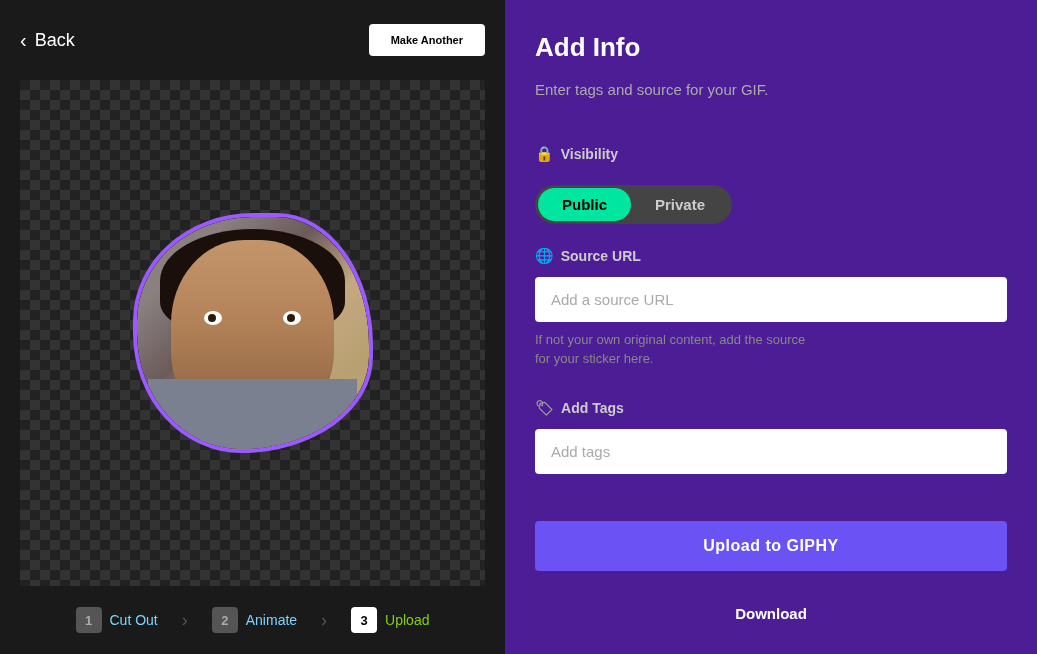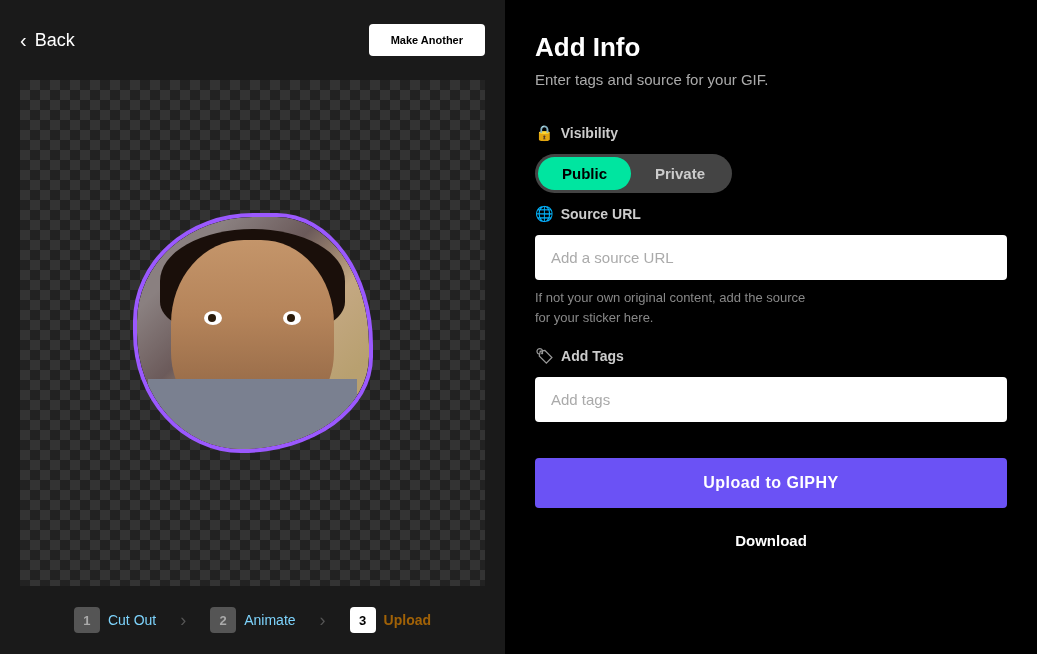--- a/index.html
+++ b/index.html
@@ -207,37 +207,38 @@
       background: #555;
       color: #aaa;
     }
 
     .step-label {
       font-size: 14px;
       color: #7dd3fc;
     }
 
     .step-label.active {
-      color: #a16207;
-      font-weight: 700;
+      color: #84cc16;
+      font-weight: 400;
     }
 
     .step-divider {
       color: #555;
       font-size: 18px;
     }
 
     
     .right-panel {
       flex: 1;
-      background: #000000;
+      background: #4c1d95;
       padding: 32px 30px;
       display: flex;
       flex-direction: column;
       overflow-y: auto;
+      justify-content: space-between;
     }
 
     .panel-title {
       font-size: 26px;
       font-weight: 700;
       color: #fff;
       margin-bottom: 8px;
     }
 
     .panel-subtitle {

